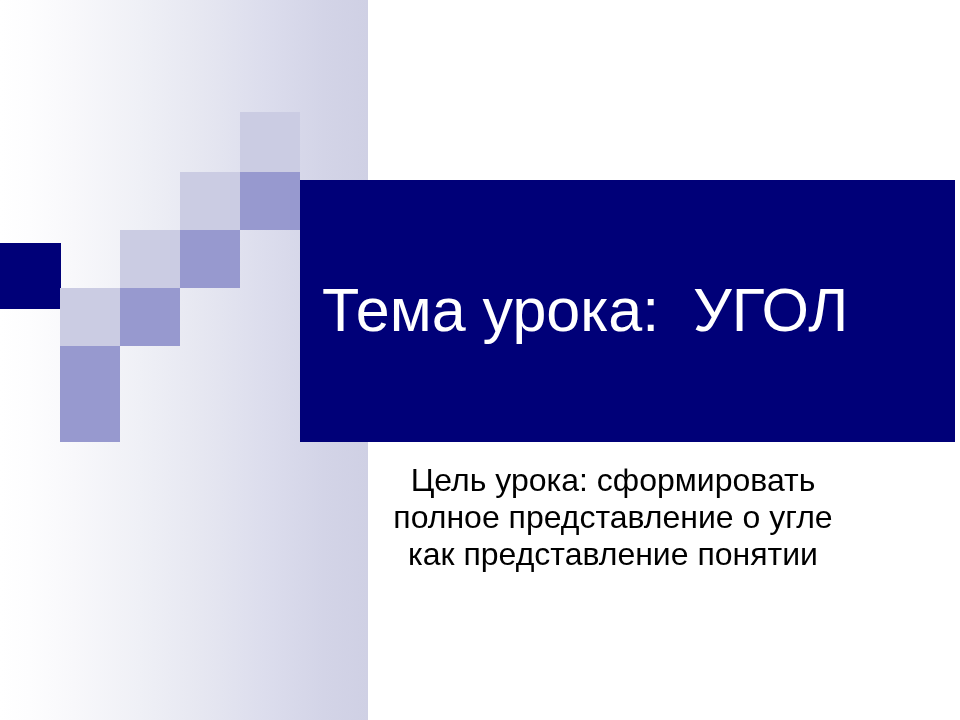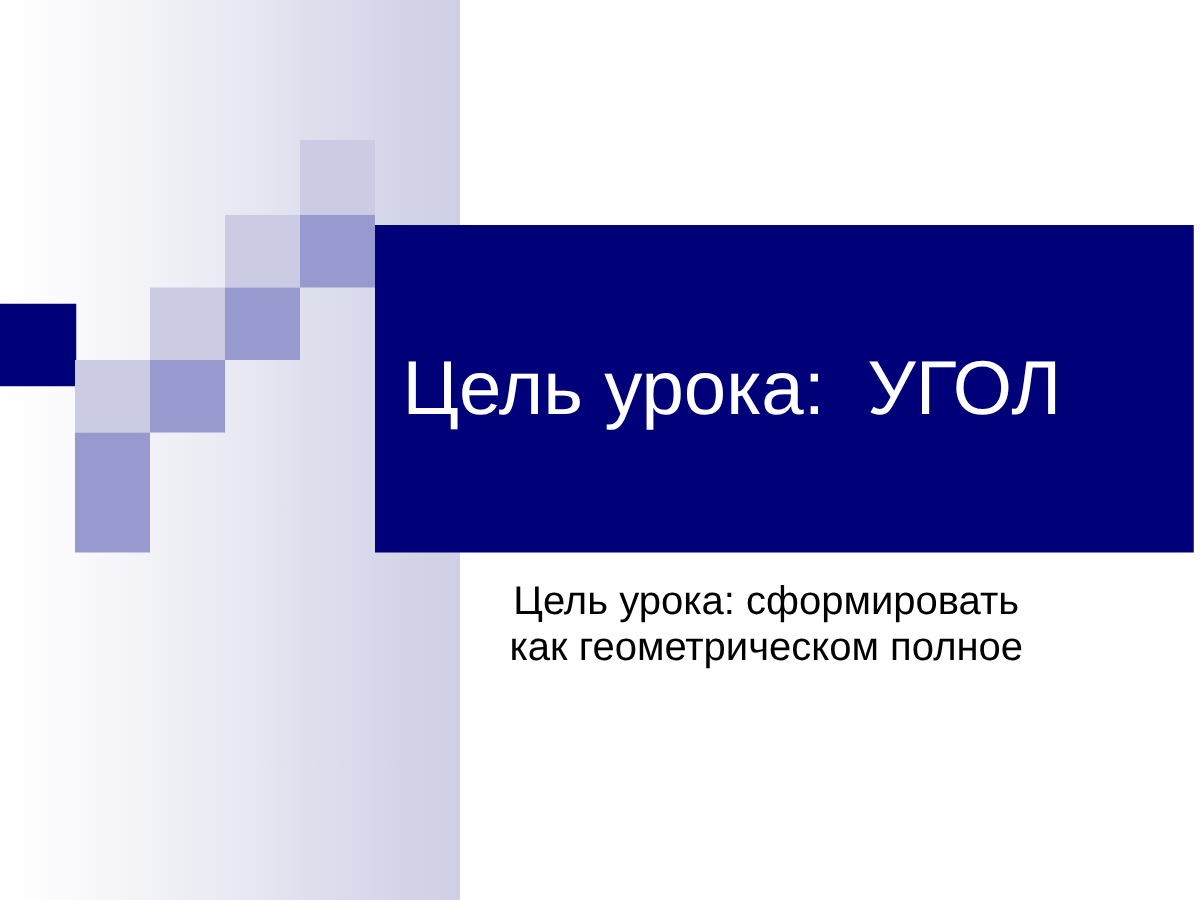--- a/index.html
+++ b/index.html
@@ -90,20 +90,21 @@
       <div class="sq sq-mid" style="left: 240px; top: 172px; width: 60px; height: 58px;"></div>
       <div class="sq sq-light" style="left: 120px; top: 230px; width: 60px; height: 58px;"></div>
       <div class="sq sq-mid" style="left: 180px; top: 230px; width: 60px; height: 58px;"></div>
       <div class="sq sq-light" style="left: 60px; top: 288px; width: 60px; height: 58px;"></div>
       <div class="sq sq-mid" style="left: 120px; top: 288px; width: 60px; height: 58px;"></div>
       <div class="sq sq-mid" style="left: 60px; top: 346px; width: 60px; height: 96px;"></div>
     </div>
 
   <div class="navy-banner"></div>
 
-  <div class="slide-title">Цель урока:  УГОЛ</div>
+  <div class="slide-title">Тема урока:  УГОЛ</div>
 
   <div class="slide-subtitle">
     <span class="subtitle-line">Цель урока: сформировать</span>
-    <span class="subtitle-line">как геометрическом полное</span>
+    <span class="subtitle-line">полное представление о угле</span>
+    <span class="subtitle-line">как представление понятии</span>
   </div>
 
 </div>
 
 </body></html>

